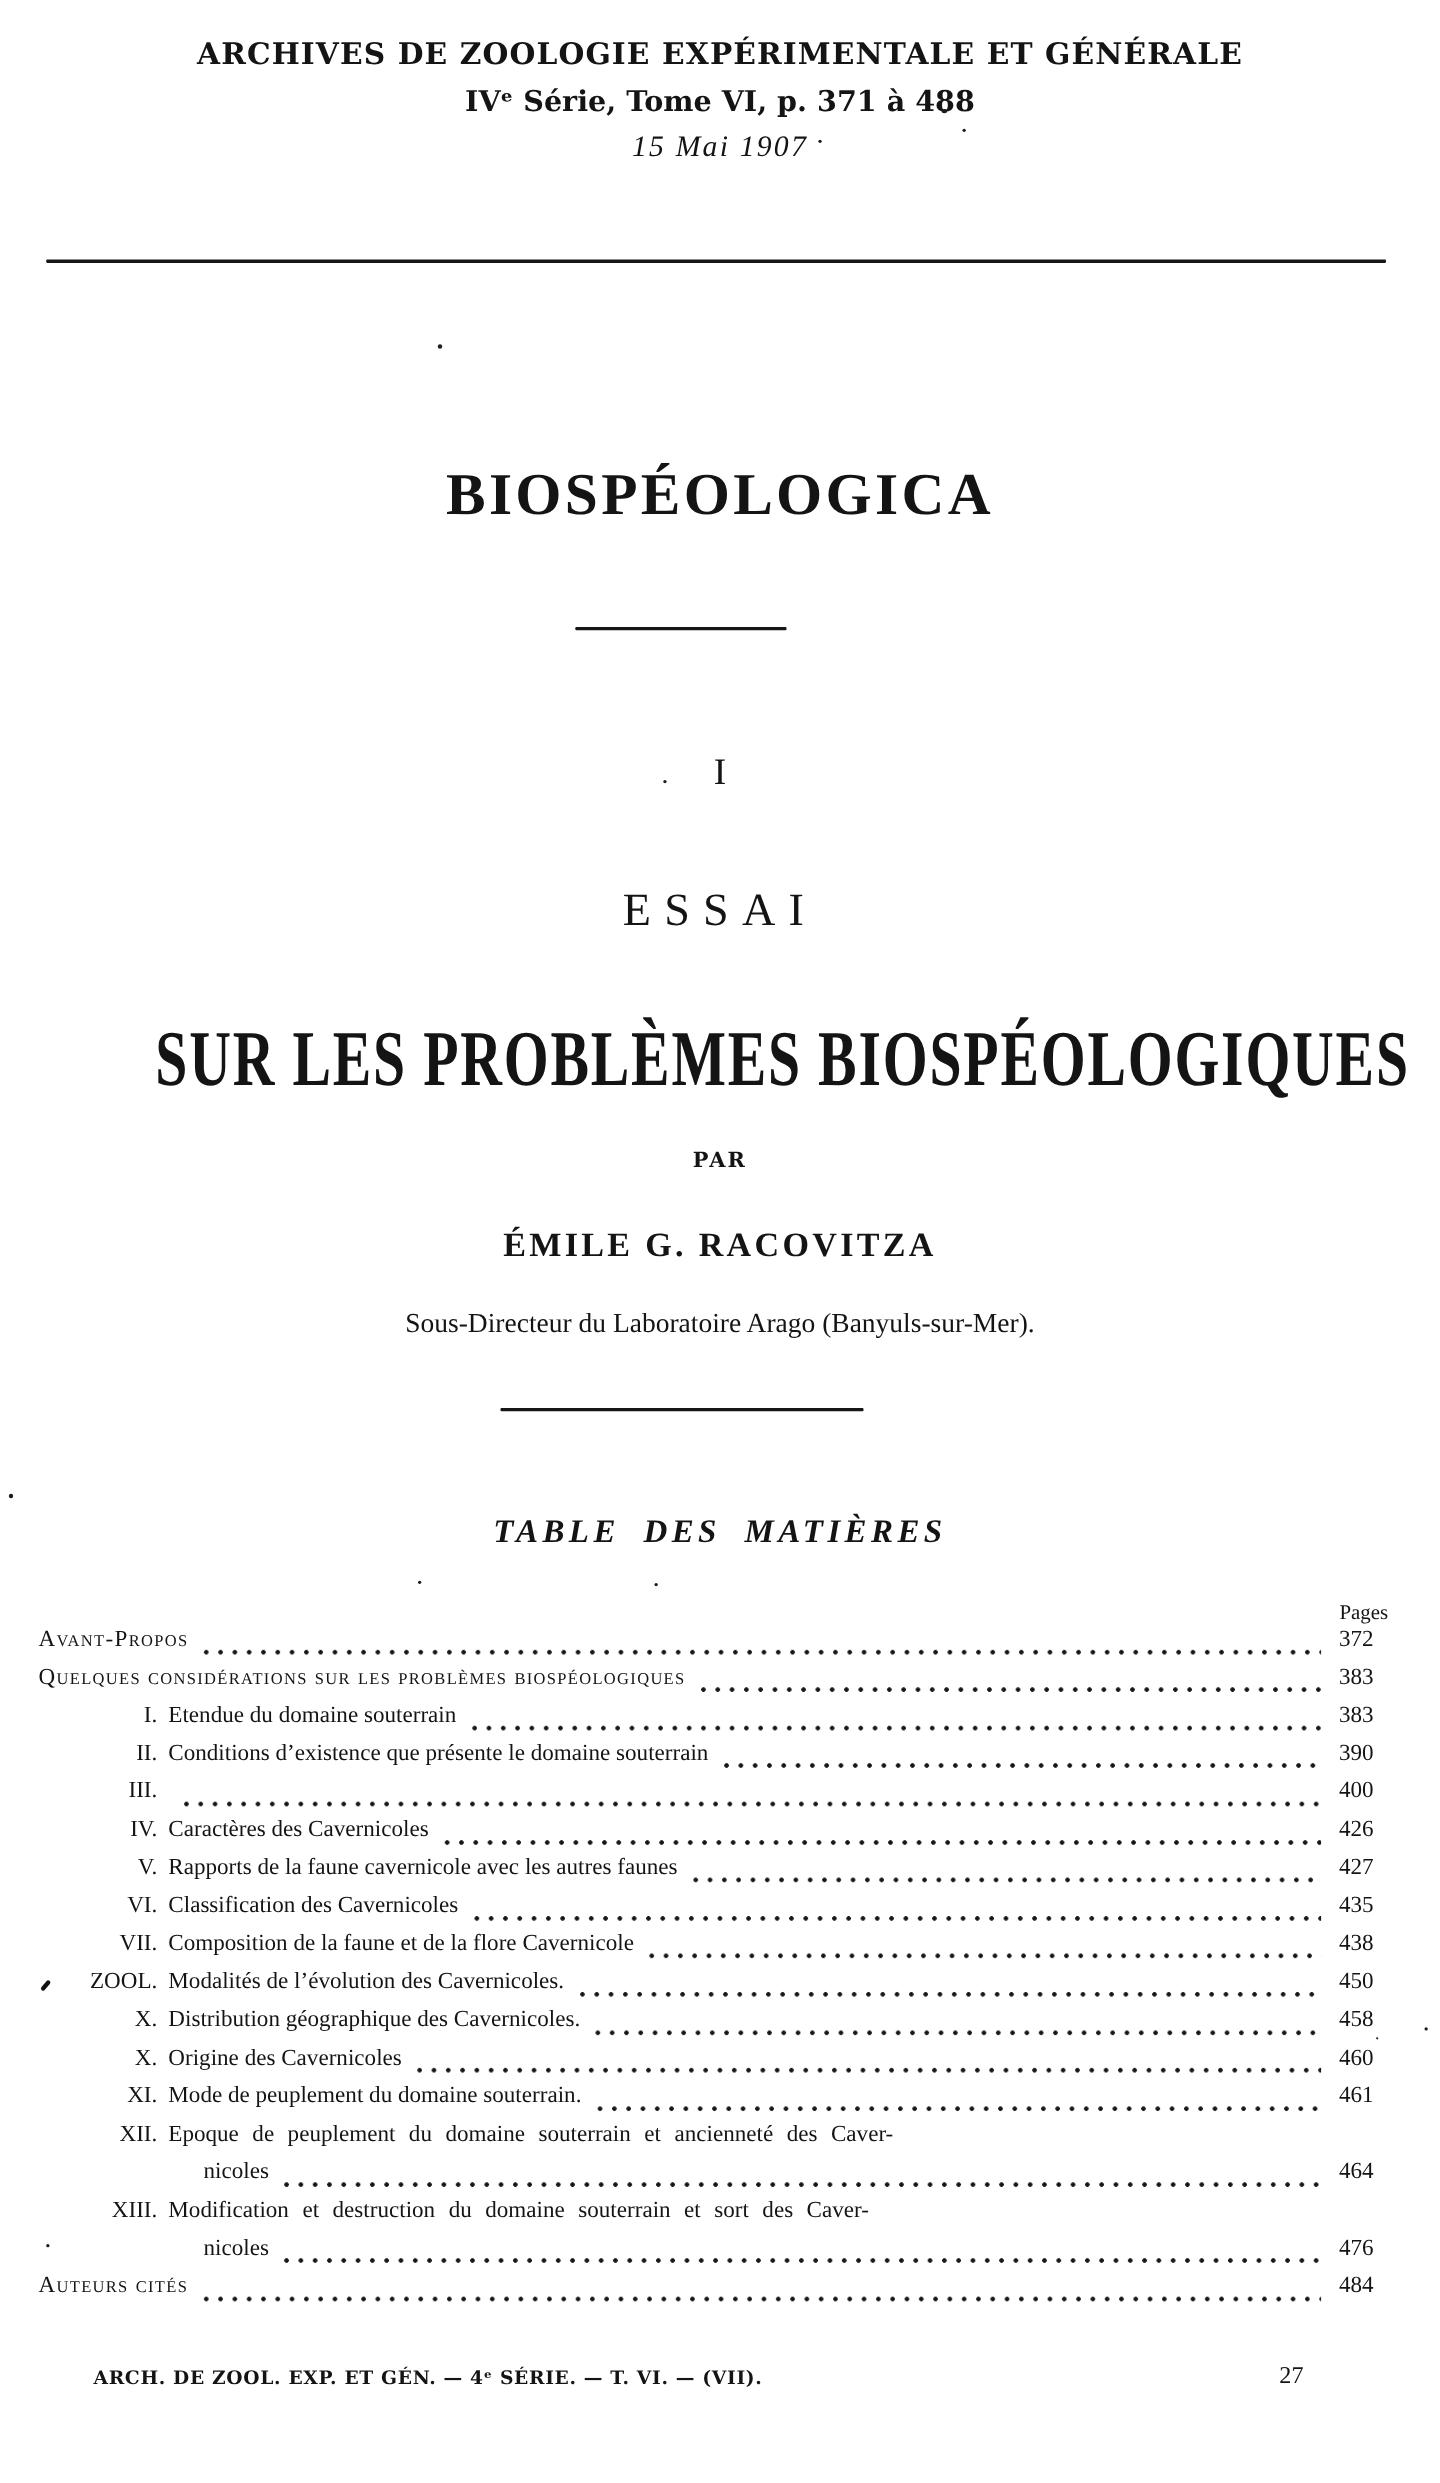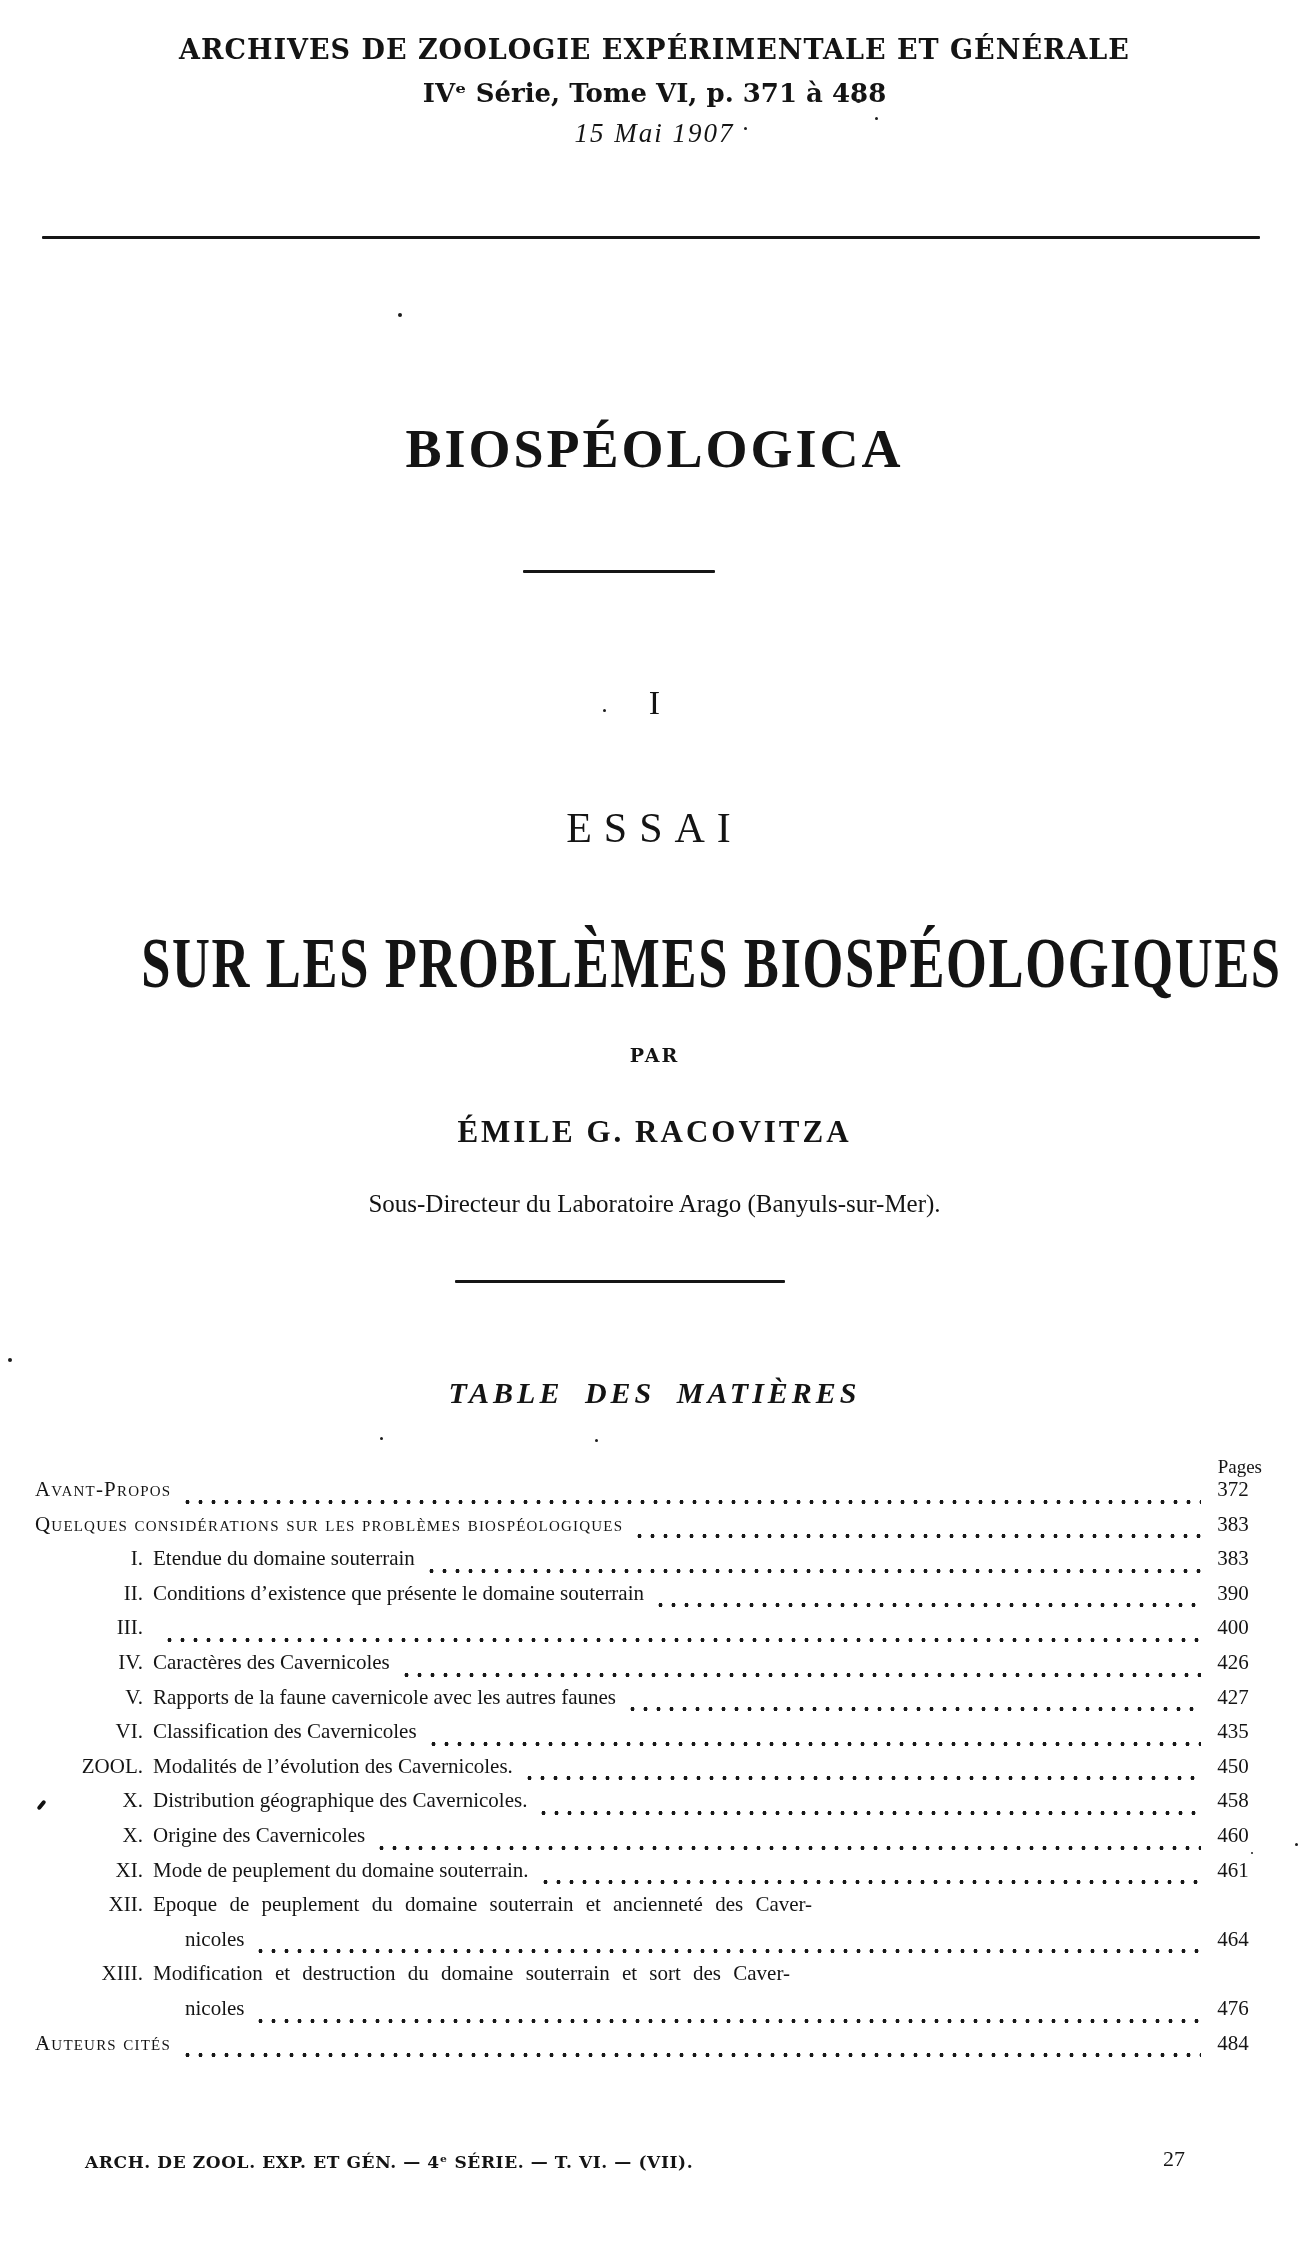--- a/index.html
+++ b/index.html
@@ -126,20 +126,26 @@
       <span class="toc-page">427</span>
     </div>
 
     <div class="toc-row">
       <span class="toc-num">VI.</span>
       <span class="toc-label">Classification des Cavernicoles</span>
       <span class="leader"></span>
       <span class="toc-page">435</span>
     </div>
 
+    <div class="toc-row">
+      <span class="toc-num">VII.</span>
+      <span class="toc-label">Composition de la faune et de la flore Cavernicole</span>
+      <span class="leader"></span>
+      <span class="toc-page">438</span>
+    </div>
 
     <div class="toc-row">
       <span class="toc-num">ZOOL.</span>
       <span class="toc-label">Modalités de l’évolution des Cavernicoles.</span>
       <span class="leader"></span>
       <span class="toc-page">450</span>
     </div>
 
     <div class="toc-row">
       <span class="toc-num">X.</span>

